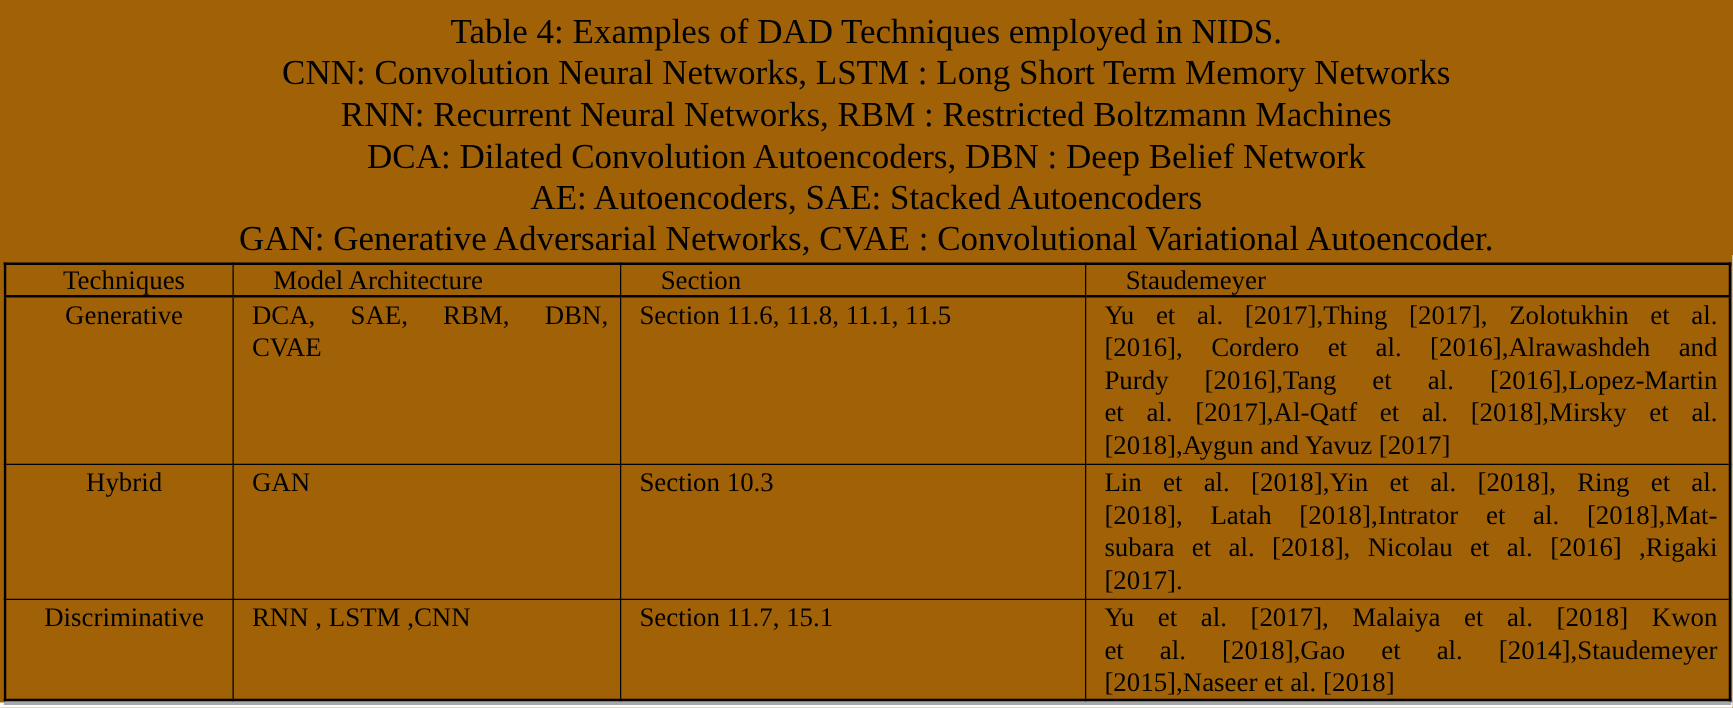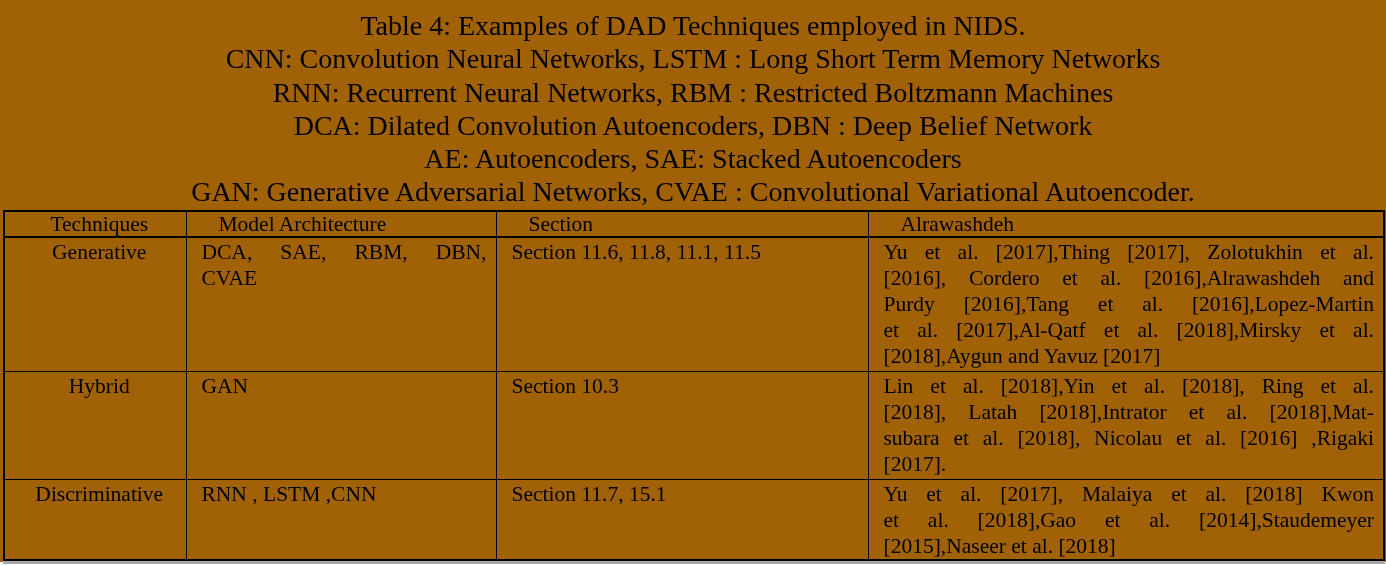--- a/index.html
+++ b/index.html
@@ -81,21 +81,21 @@
         <col class="c1">
         <col class="c2">
         <col class="c3">
         <col class="c4">
       </colgroup>
     <thead>
       <tr>
         <th class="first">Techniques</th>
         <th>Model Architecture</th>
         <th>Section</th>
-        <th>Alrawashdeh</th>
+        <th>Staudemeyer</th>
       </tr>
     </thead>
     <tbody>
       <tr class="r1">
         <td class="first">Generative</td>
         <td>
             <div class="tline just">DCA, SAE, RBM, DBN,</div>
             <div class="tline">CVAE</div>
           </td>
         <td>Section 11.6, 11.8, 11.1, 11.5</td>

